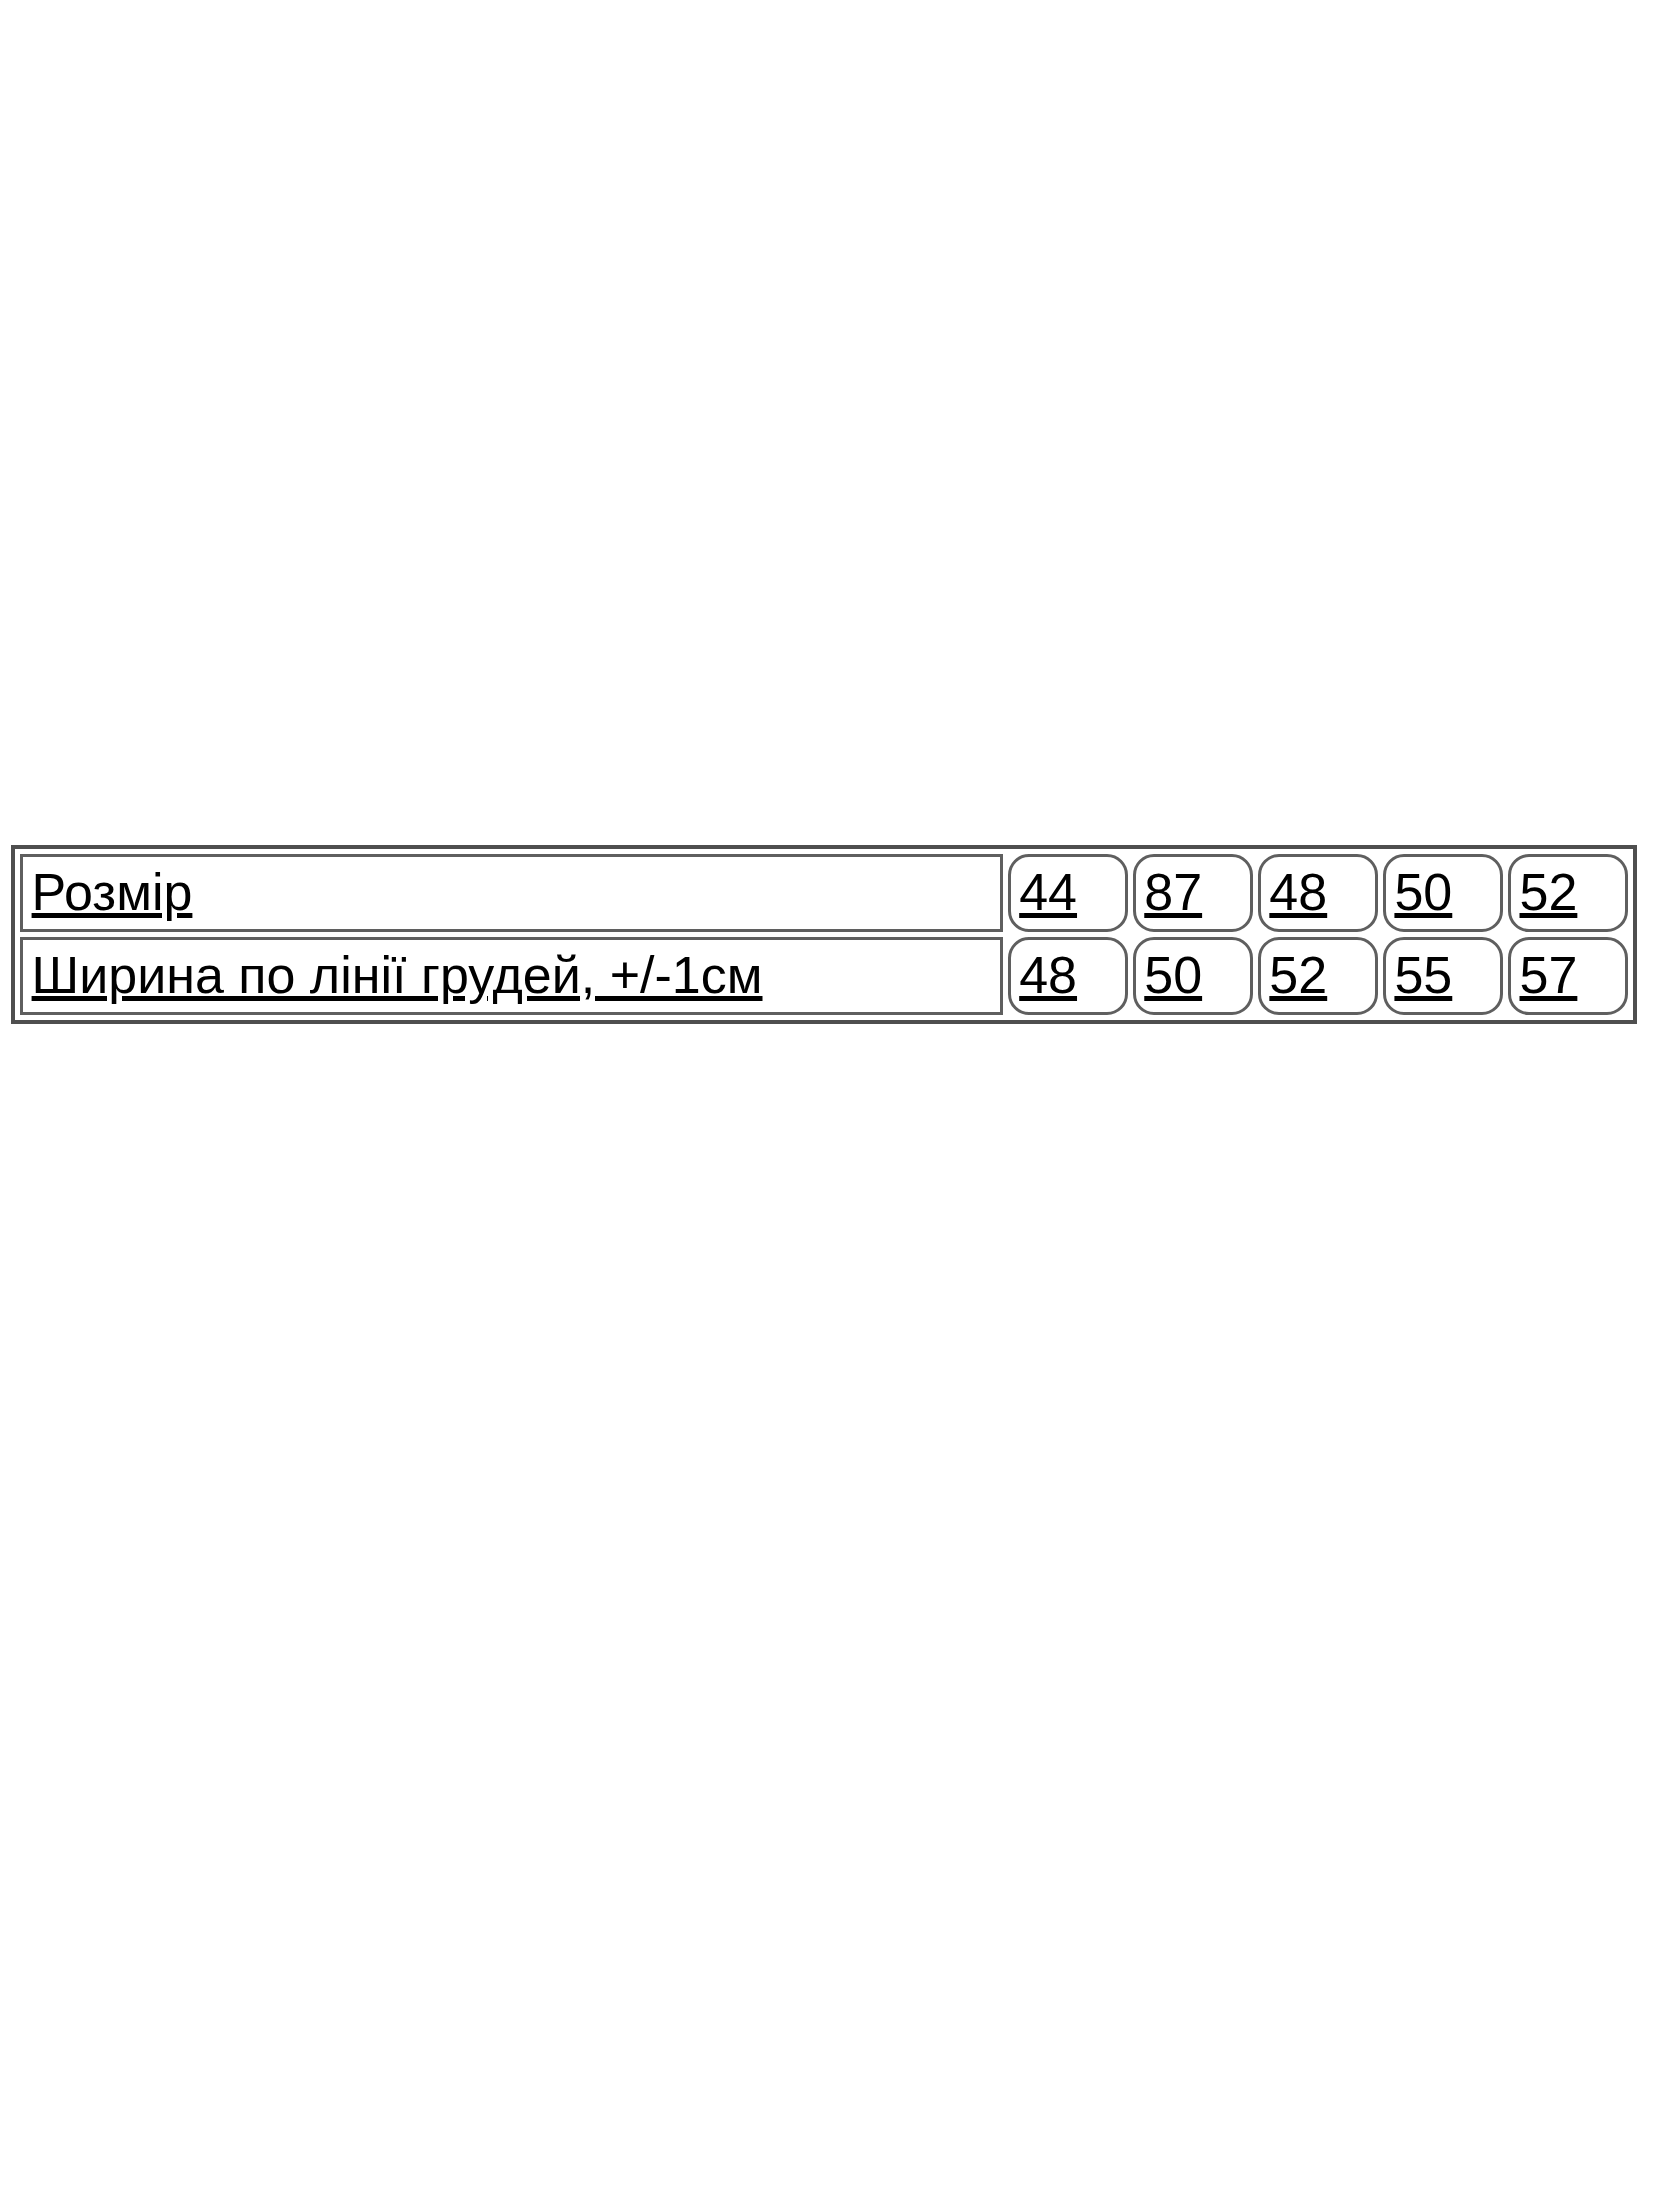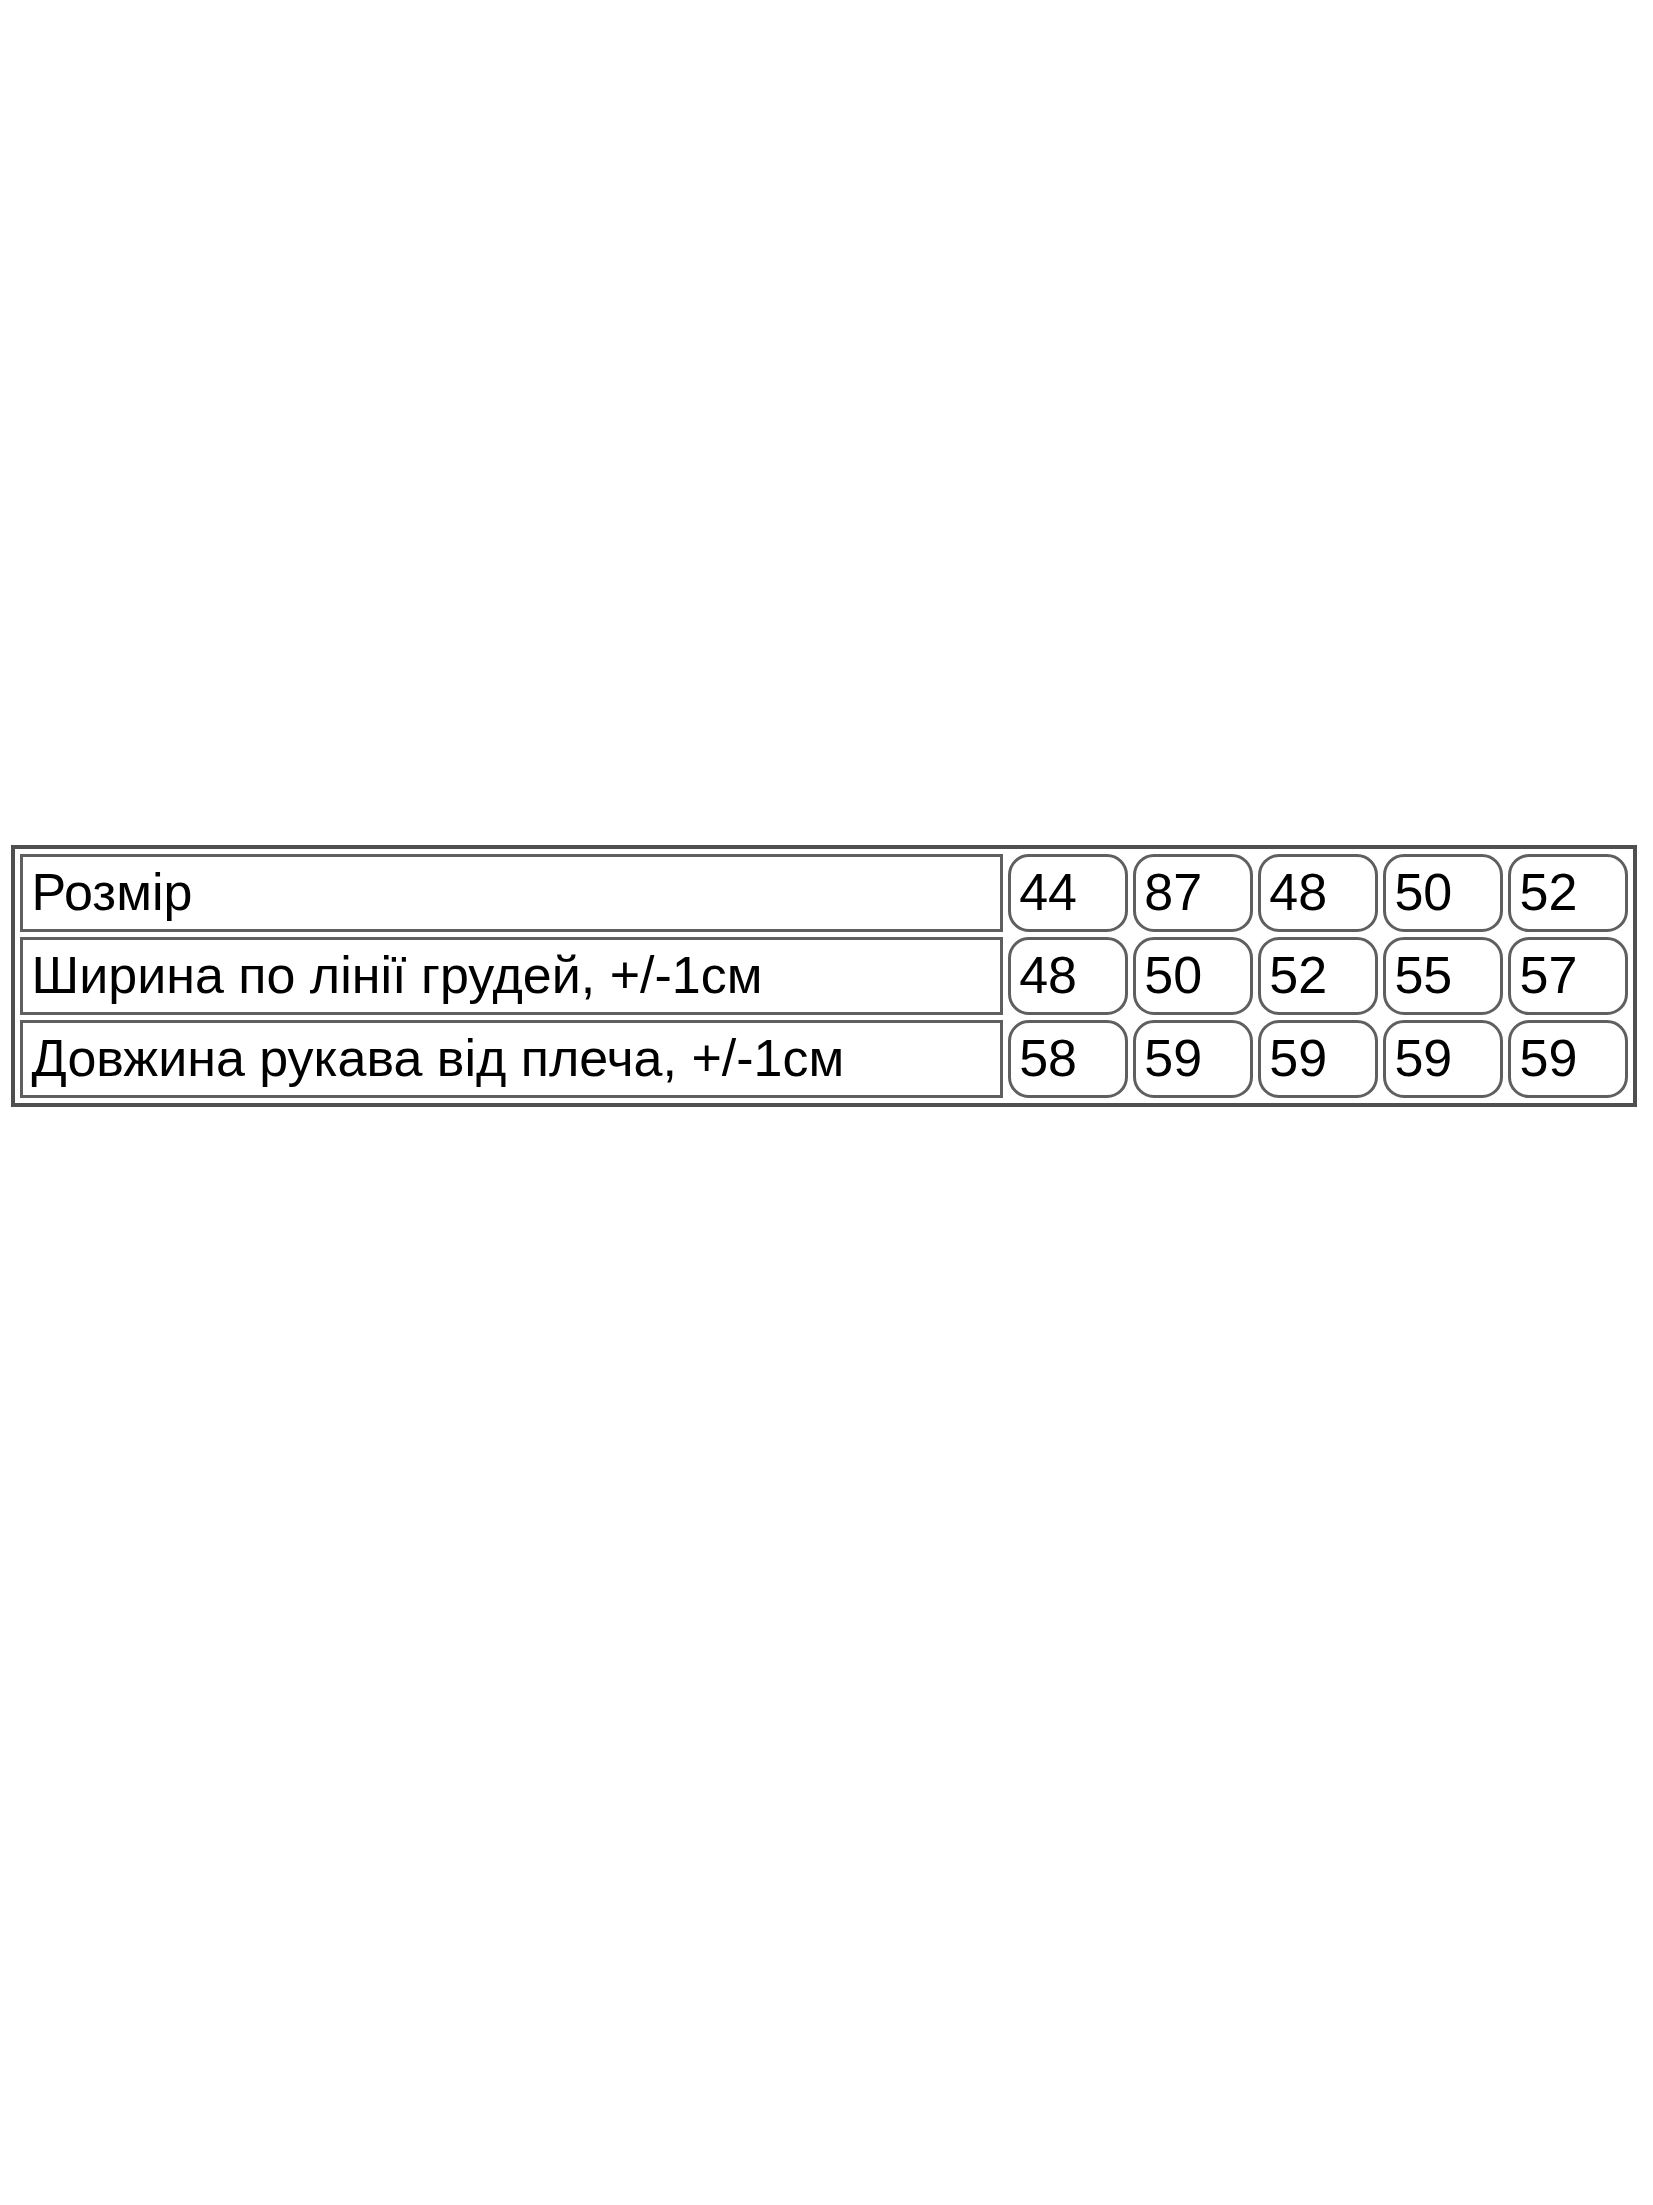--- a/index.html
+++ b/index.html
@@ -16,20 +16,21 @@
   }
   .size-table {
     position: absolute;
     left: 11.4px;
     top: 845px;
     width: 1626px;
     border-collapse: separate;
     border-spacing: 5.7px;
     border: 4.1px solid #4f4f4f;
     background: #ffffff;
+    text-decoration: underline;
   }
   .size-table td {
     border: 3.3px solid #5f5f5f;
     background: #ffffff;
     height: 72px;
     vertical-align: middle;
     font-size: 52px;
     line-height: 1.1;
     color: #000000;
     white-space: nowrap;
@@ -55,23 +56,15 @@
       <td class="val">52</td>
     </tr>
     <tr>
       <td class="lbl">Ширина по лінії грудей, +/-1см</td>
       <td class="val">48</td>
       <td class="val">50</td>
       <td class="val">52</td>
       <td class="val">55</td>
       <td class="val">57</td>
     </tr>
-    <tr>
-      <td class="lbl">Довжина рукава від плеча, +/-1см</td>
-      <td class="val">58</td>
-      <td class="val">59</td>
-      <td class="val">59</td>
-      <td class="val">59</td>
-      <td class="val">59</td>
-    </tr>
   </tbody>
 </table>
 
 
 </body></html>

